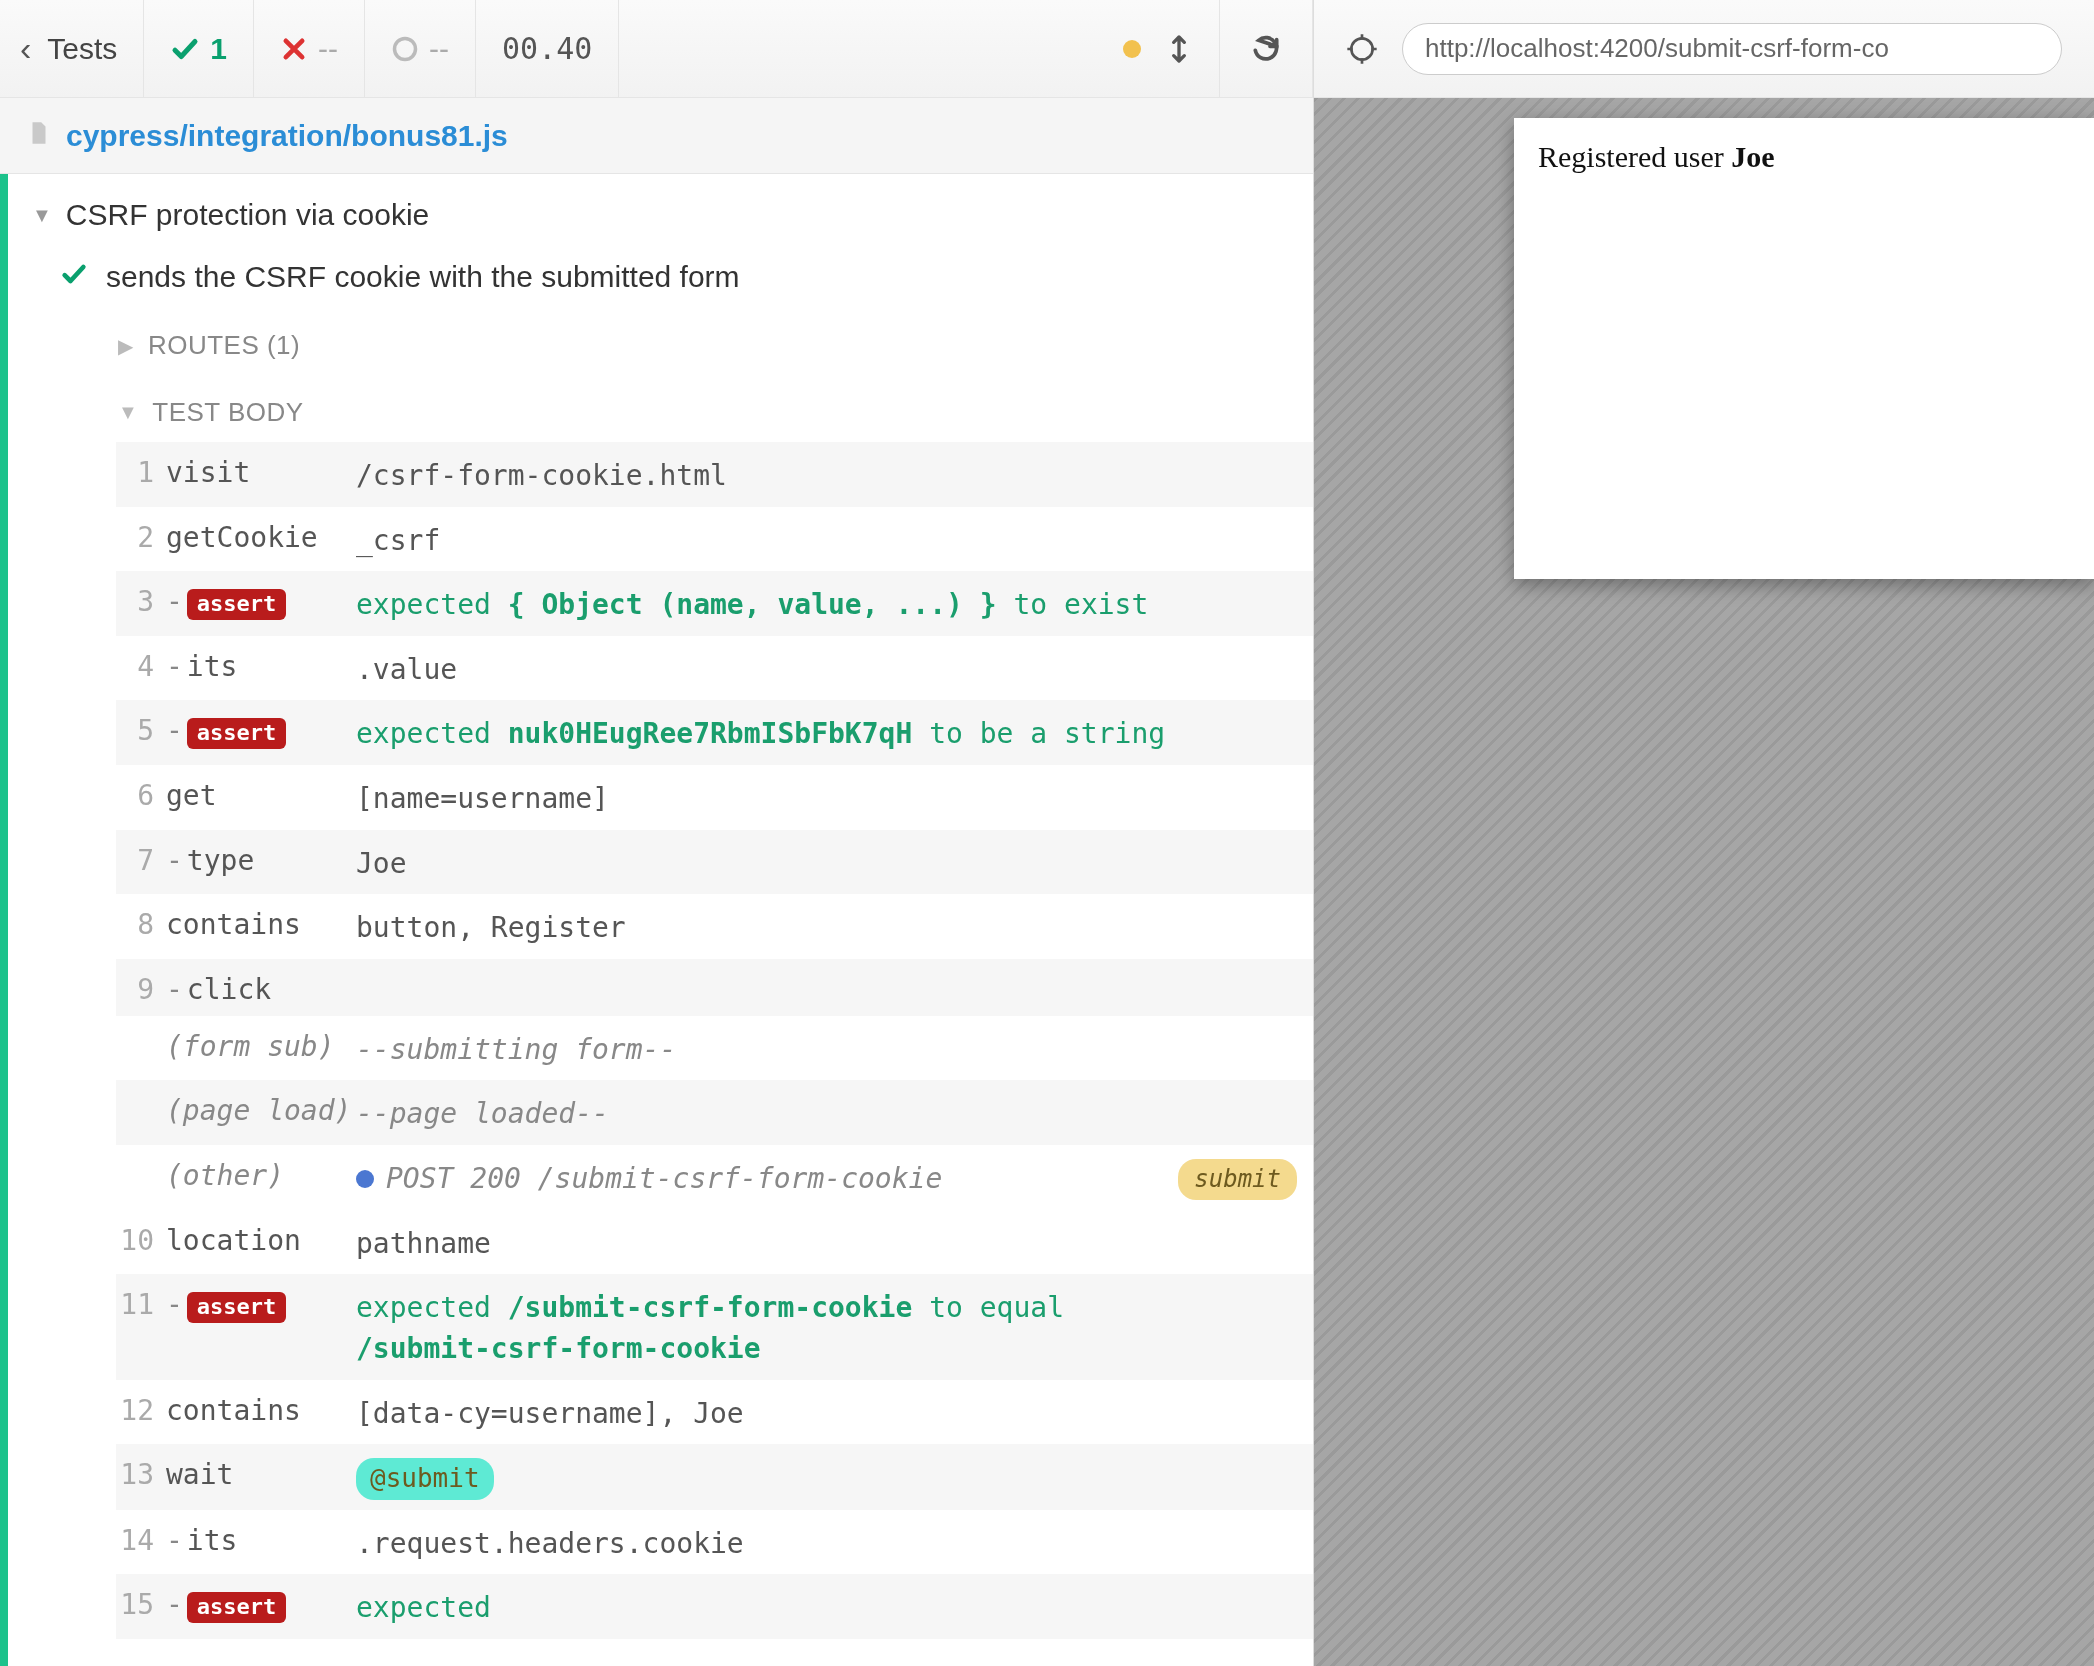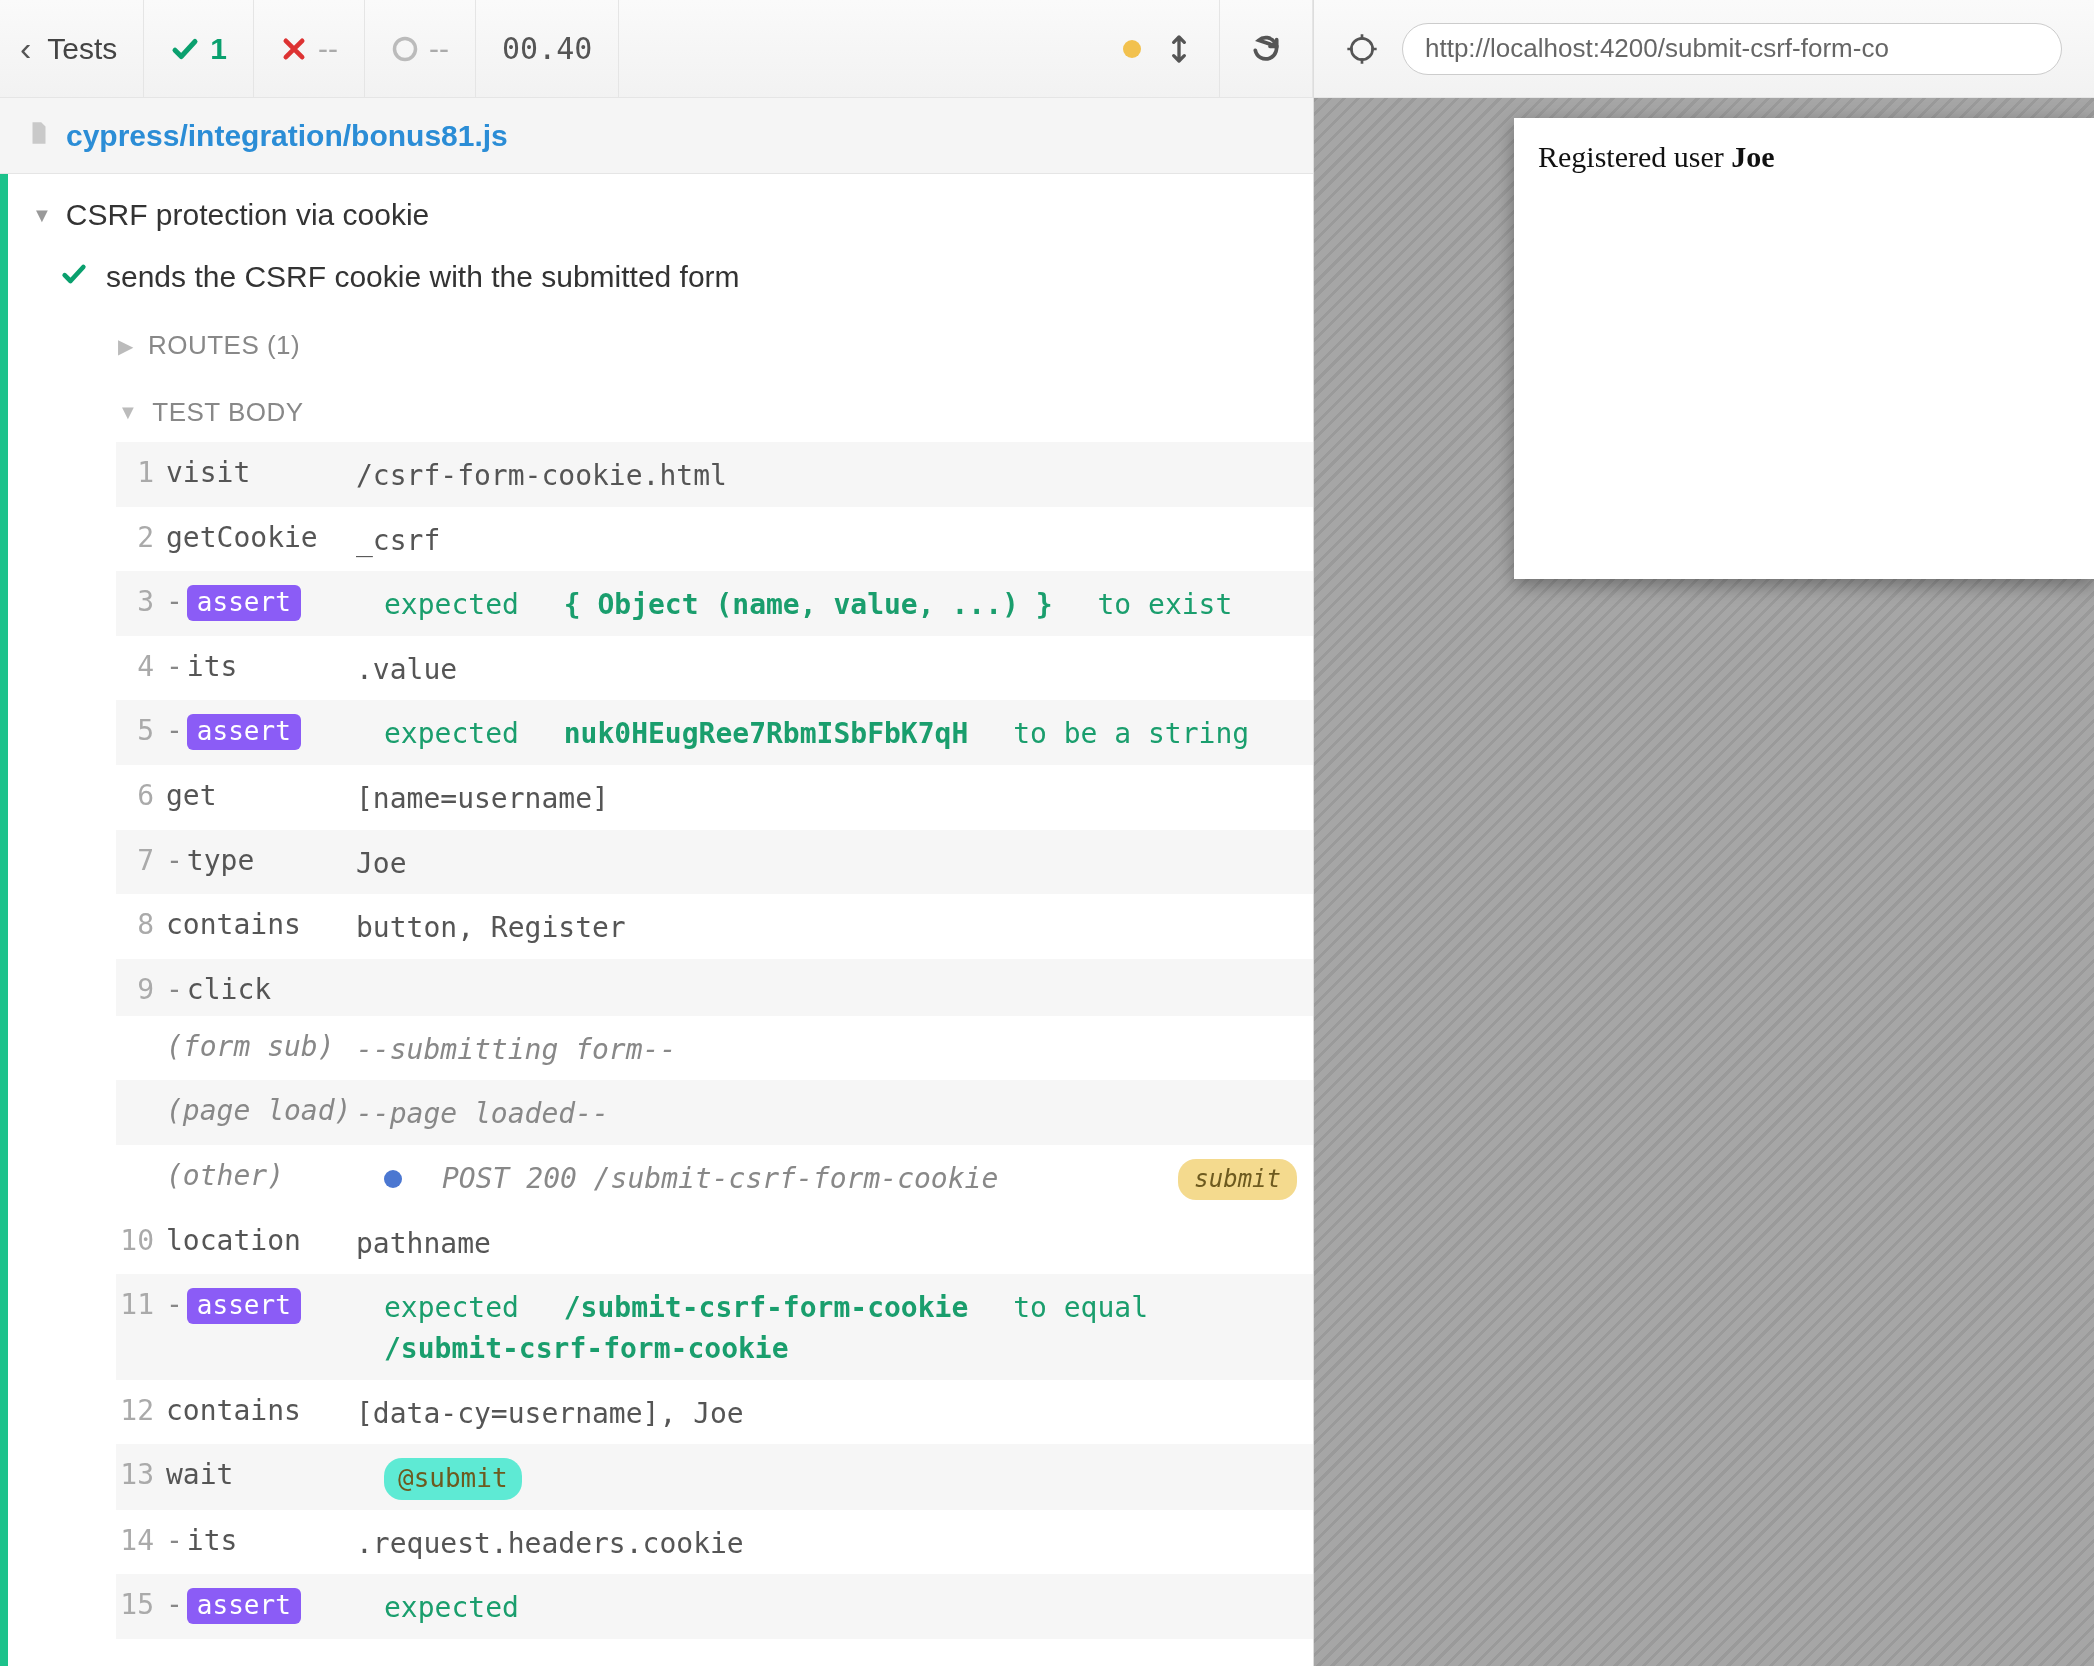--- a/index.html
+++ b/index.html
@@ -99,25 +99,25 @@
   .cmd-row {
     display:flex;align-items:flex-start;
     padding:10px 16px 10px 4px;
     min-height:56px;
   }
   .cmd-row.alt { background:#f6f6f6; }
   .cmd-num { width:46px;text-align:right;color:#aaa;padding-right:12px;padding-top:4px; }
   .cmd-name { width:190px;color:#555;padding-top:4px; }
   .cmd-name .dash { color:#888;margin-right:4px; }
   .cmd-msg { flex:1;color:#555;padding-top:4px;line-height:1.45;word-break:break-word;display:flex;align-items:center;flex-wrap:wrap;gap:0; }
-  .cmd-msg span { white-space:pre;margin-left:28px; }
+  .cmd-msg span { white-space:pre; }
 
   .badge-assert {
-    display:inline-block;background:#8b5cf6;color:#fff;
-    padding:2px 10px 4px;border-radius:6px;font-weight:400;font-size:26px;
+    display:inline-block;background:#b91c1c;color:#fff;
+    padding:2px 10px 4px;border-radius:6px;font-weight:700;font-size:22px;
   }
   .assert-expected { color:#1a9e6d; }
   .assert-value { color:#1a9e6d;font-weight:600; }
   .assert-op { color:#1a9e6d; }
 
   .event-row .cmd-name { font-style:italic;color:#888; }
   .event-row .cmd-msg { font-style:italic;color:#888; }
   .event-row .dot-blue { width:18px;height:18px;border-radius:50%;background:#4b77d1;display:inline-block;margin-right:12px;vertical-align:middle; }
 
   .pill-submit {

